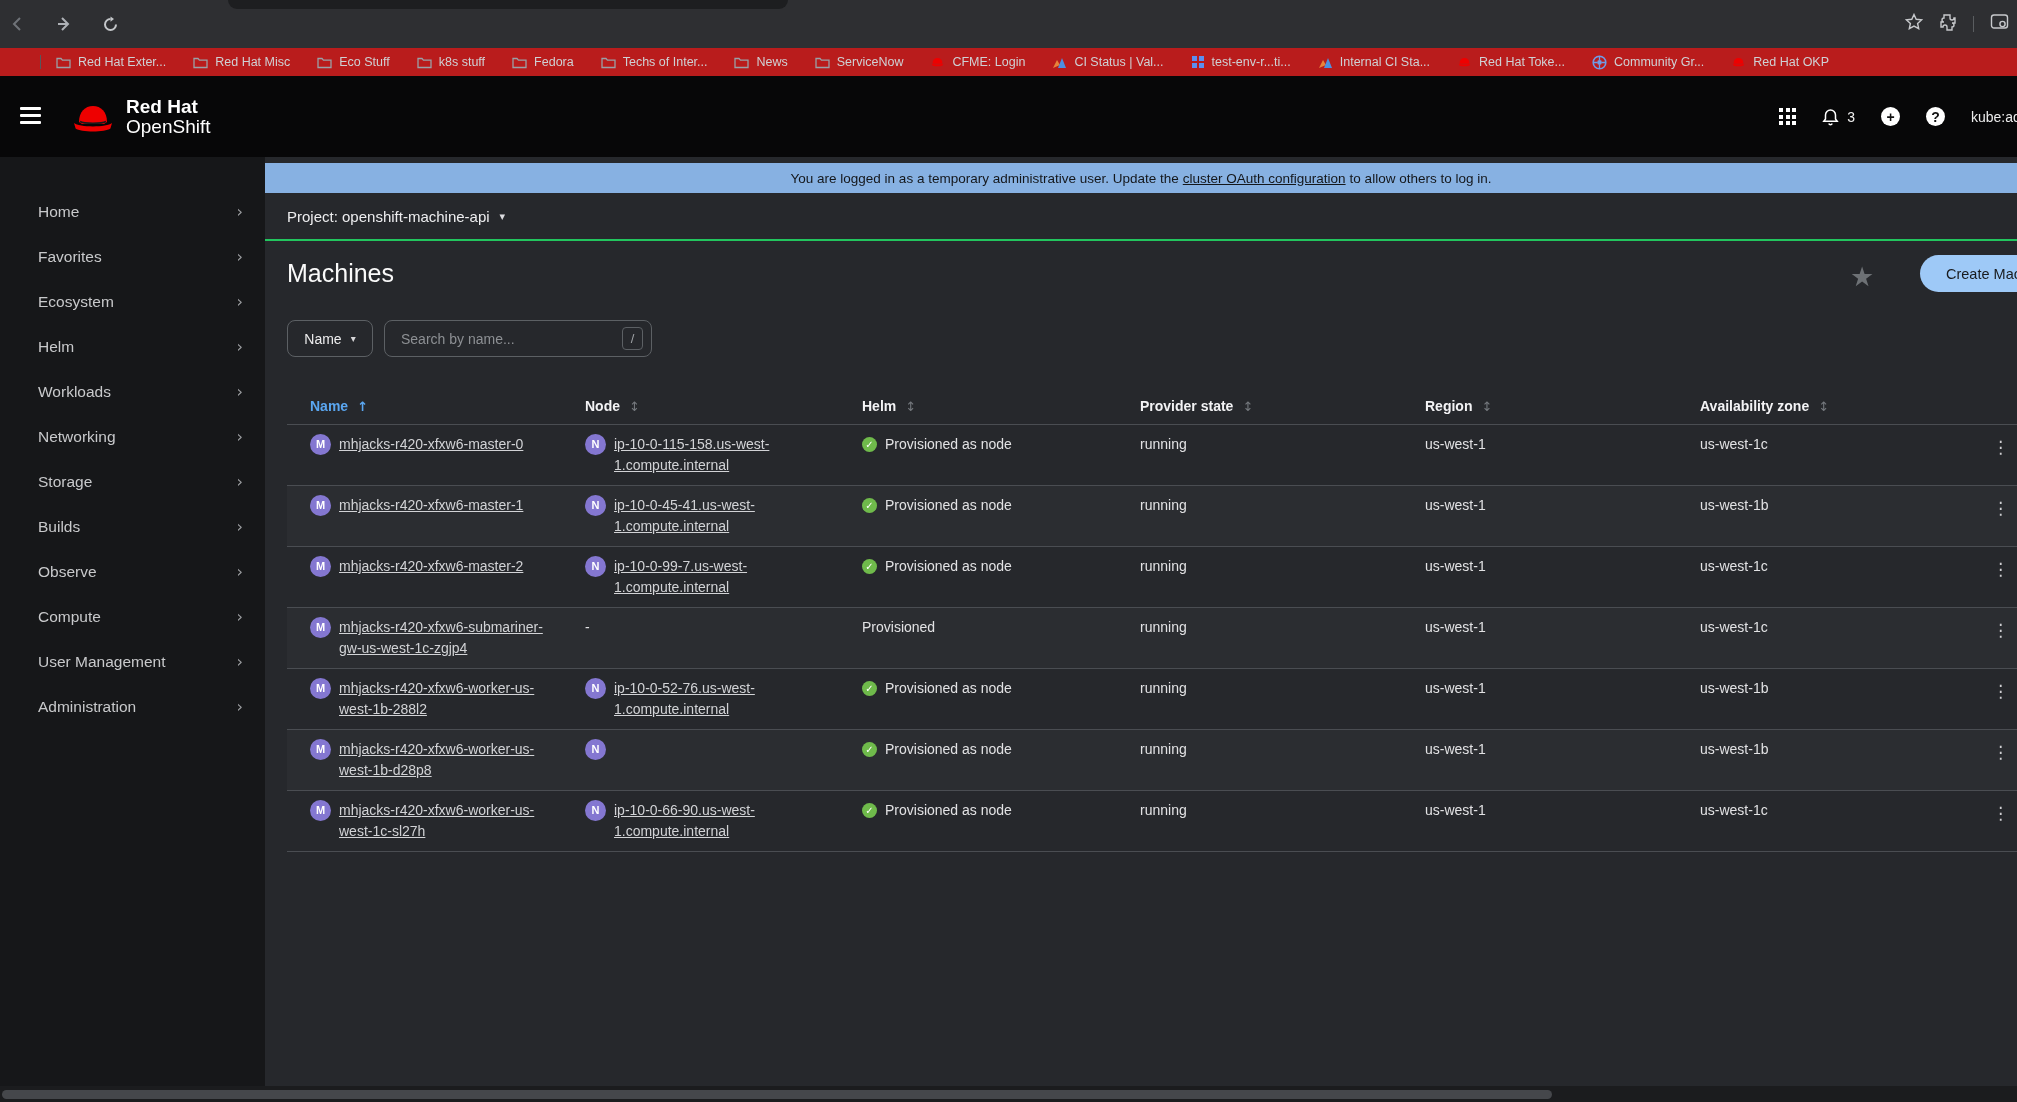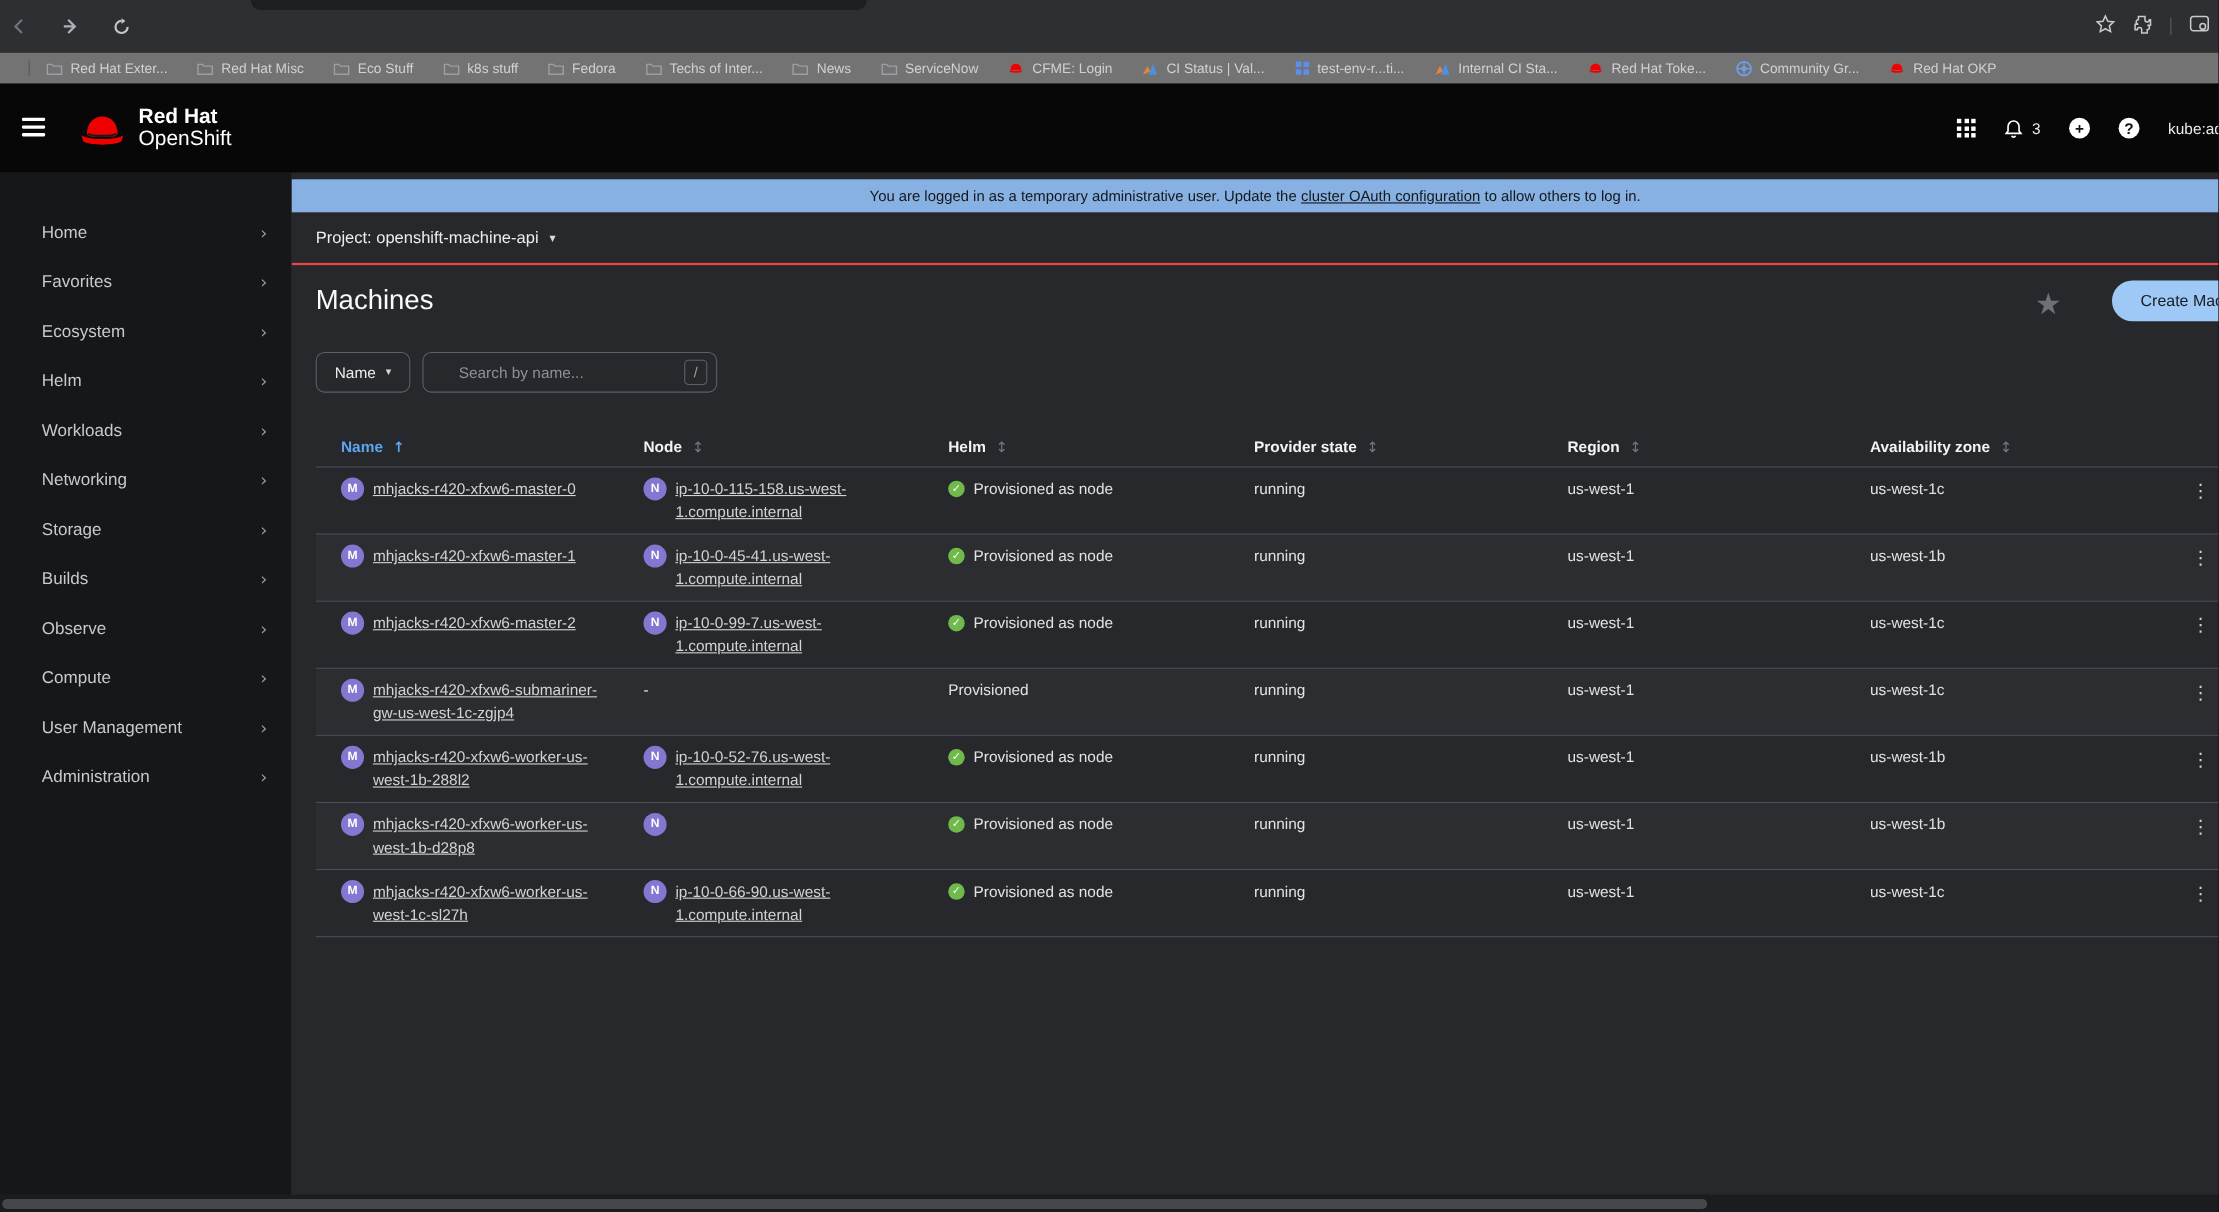--- a/index.html
+++ b/index.html
@@ -16,22 +16,22 @@
   .sec-chip{display:flex;align-items:center;gap:7px;background:#3a2d2d;border-radius:12px;height:23px;
     padding:0 12px;color:#ef8b83;font-size:13.5px;margin-right:14px;flex-shrink:0;}
   .sec-ico{width:13px;height:13px;border-radius:50%;border:1.5px solid #ef8b83;position:relative;flex-shrink:0;}
   .sec-ico::before{content:"";position:absolute;left:1px;top:4.5px;width:8px;height:1.5px;background:#ef8b83;transform:rotate(-45deg);}
   .url-text{font-size:14px;color:#d6d8da;white-space:nowrap;}
   .url-scheme{color:#ef8b83;text-decoration:line-through;}
   .tb-right{position:absolute;top:12px;height:24px;display:flex;align-items:center;gap:16px;right:8px;}
   .tb-divider{width:1px;height:16px;background:#5a5d60;}
 
   
-  .bookmarks{position:absolute;top:48px;left:0;width:2017px;height:28px;background:#737373;
-    display:flex;align-items:center;padding-left:26px;overflow:hidden;}
+  .bookmarks{position:absolute;top:48px;left:0;width:2017px;height:28px;background:#b91c1c;
+    display:flex;align-items:center;padding-left:40px;overflow:hidden;}
   .bm-sep{width:1px;height:14px;background:#55585c;margin-right:15px;flex-shrink:0;}
   .bm-item{display:flex;align-items:center;margin-right:27px;flex-shrink:0;}
   .bm-item .bm-label{font-size:12.5px;color:#cfd1d4;margin-left:7px;white-space:nowrap;}
 
   
   .masthead{position:absolute;top:76px;left:0;width:2017px;height:81px;background:#070708;overflow:hidden;}
   .hamburger{position:absolute;left:20px;top:31px;width:21px;height:17px;cursor:pointer;}
   .hamburger span{display:block;height:2.5px;background:#fff;margin-bottom:4.5px;border-radius:1px;}
   .brand{position:absolute;left:70px;top:21px;display:flex;align-items:center;}
   .brand-text{margin-left:10px;color:#fff;line-height:20px;}
@@ -49,34 +49,34 @@
   .sidebar{position:absolute;top:157px;left:0;width:265px;height:929px;background:#161719;padding-top:32px;}
   .nav-item{height:45px;display:flex;align-items:center;padding:0 22px 0 38px;color:#c8c9cb;font-size:15.5px;cursor:pointer;}
   .nav-item .chev{margin-left:auto;color:#9b9da0;font-size:16px;font-family:"DejaVu Sans",sans-serif;}
 
   
   .main{position:absolute;top:157px;left:265px;width:1752px;height:929px;background:#26282c;overflow:hidden;}
   .banner{position:absolute;top:6px;left:0;width:1752px;height:30px;background:#87b1e2;color:#14171b;
     font-size:13.5px;display:flex;align-items:center;justify-content:center;gap:0;}
   .banner a{color:#14171b;text-decoration:underline;margin:17px 4px;}
   .projectbar{position:absolute;top:36px;left:0;width:1752px;height:48px;display:flex;align-items:center;
-    padding-left:22px;border-bottom:2px solid #ef4444;color:#ededef;font-size:15px;}
+    padding-left:22px;border-bottom:2px solid #22c55e;color:#ededef;font-size:15px;}
   .projectbar .caret{margin-left:10px;font-size:11px;color:#dcdce0;font-family:"DejaVu Sans",sans-serif;}
   .titlebar{position:absolute;top:86px;left:0;width:1752px;height:76px;}
   .page-title{position:absolute;left:22px;top:16px;font-size:25px;font-weight:400;color:#fafafa;margin:0;}
   .fav-star{position:absolute;left:1585px;top:18px;font-size:27px;color:#6d7175;font-family:"DejaVu Sans",sans-serif;cursor:pointer;}
   .create-btn{position:absolute;left:1655px;top:12px;width:210px;height:37px;border-radius:19px;background:#9ec9f7;
     color:#191b1e;font-size:14.5px;display:flex;align-items:center;padding-left:26px;border:none;cursor:pointer;white-space:nowrap;}
 
   .filterbar{position:absolute;top:163px;left:0;width:1752px;height:38px;}
   .name-dd{position:absolute;left:22px;top:0;width:86px;height:37px;border:1px solid #5c6064;border-radius:8px;
     background:transparent;color:#ededee;font-size:14px;display:flex;align-items:center;justify-content:center;gap:9px;cursor:pointer;}
   .name-dd .caret{font-size:10px;color:#d6d6d8;font-family:"DejaVu Sans",sans-serif;}
   .searchbox{position:absolute;left:119px;top:0;width:268px;height:37px;border:1px solid #5c6064;border-radius:8px;}
-  .searchbox input{position:absolute;left:16px;top:0;width:230px;height:35px;background:transparent;border:none;outline:none;
+  .searchbox input{position:absolute;left:0;top:0;width:230px;height:35px;background:transparent;border:none;outline:none;
     color:#e6e6e8;font-size:14px;padding-left:16px;font-family:inherit;}
   .searchbox input::placeholder{color:#8d9094;}
   .slash-key{position:absolute;right:8px;top:6px;width:21px;height:23px;border:1px solid #5c6064;border-radius:4px;
     color:#9ea1a5;font-size:13px;display:flex;align-items:center;justify-content:center;}
 
   
   .mtable{position:absolute;top:231px;left:22px;width:1730px;font-size:14px;}
   .thead,.trow{display:grid;grid-template-columns:275px 277px 278px 285px 275px 285px 55px;}
   .thead{height:36px;align-items:center;font-weight:700;color:#f3f3f5;}
   .th{padding-left:23px;white-space:nowrap;cursor:pointer;}

